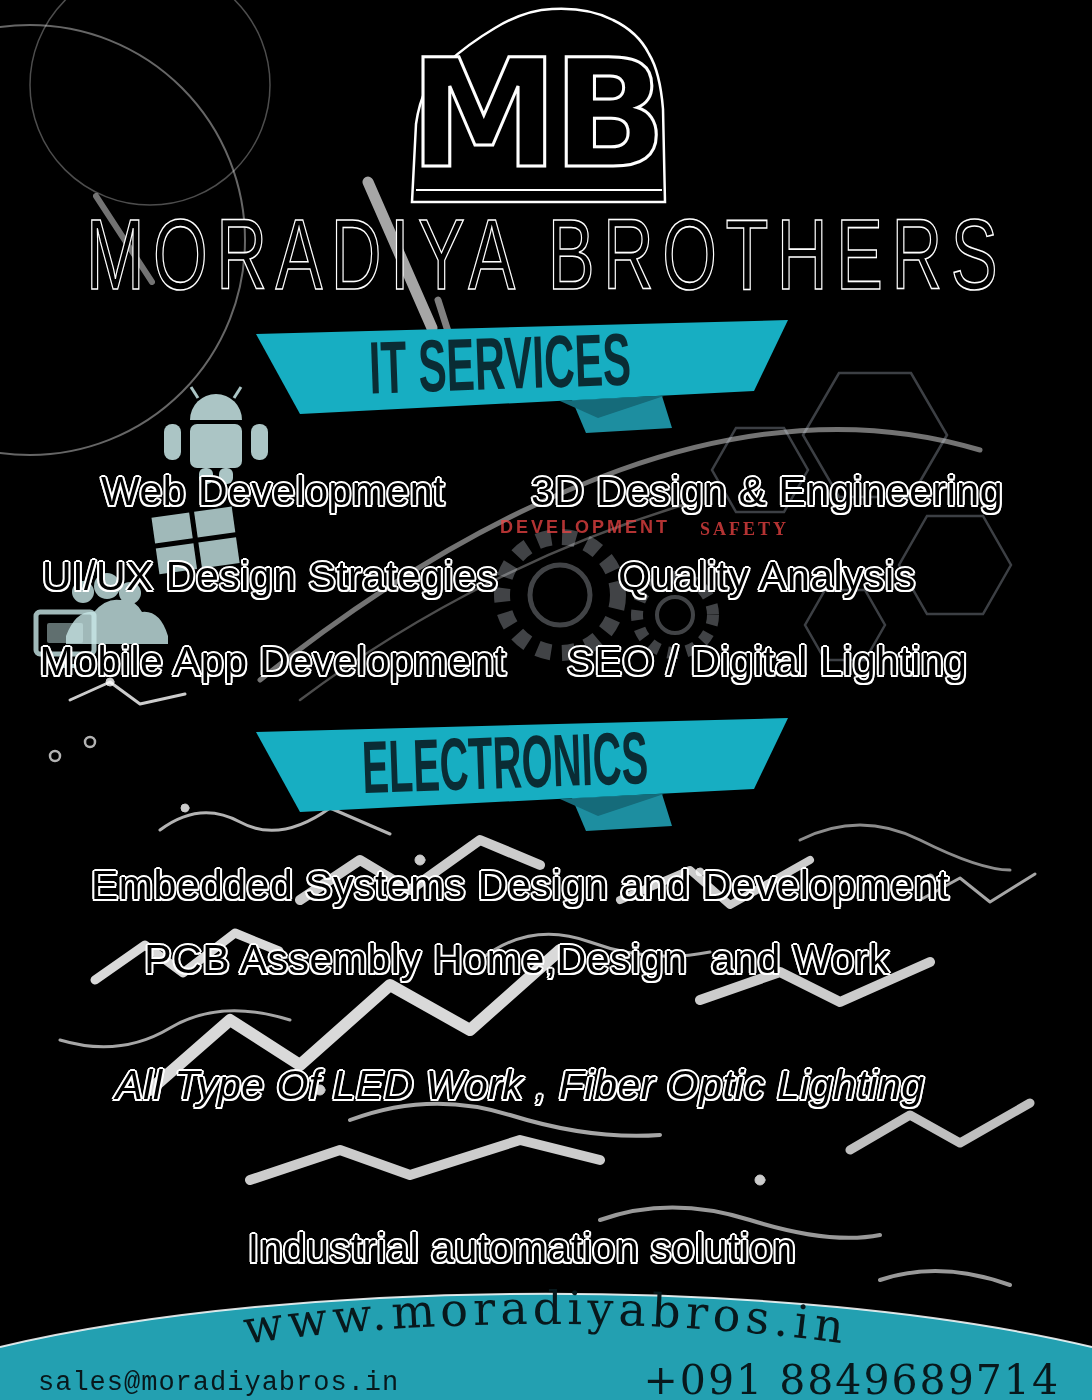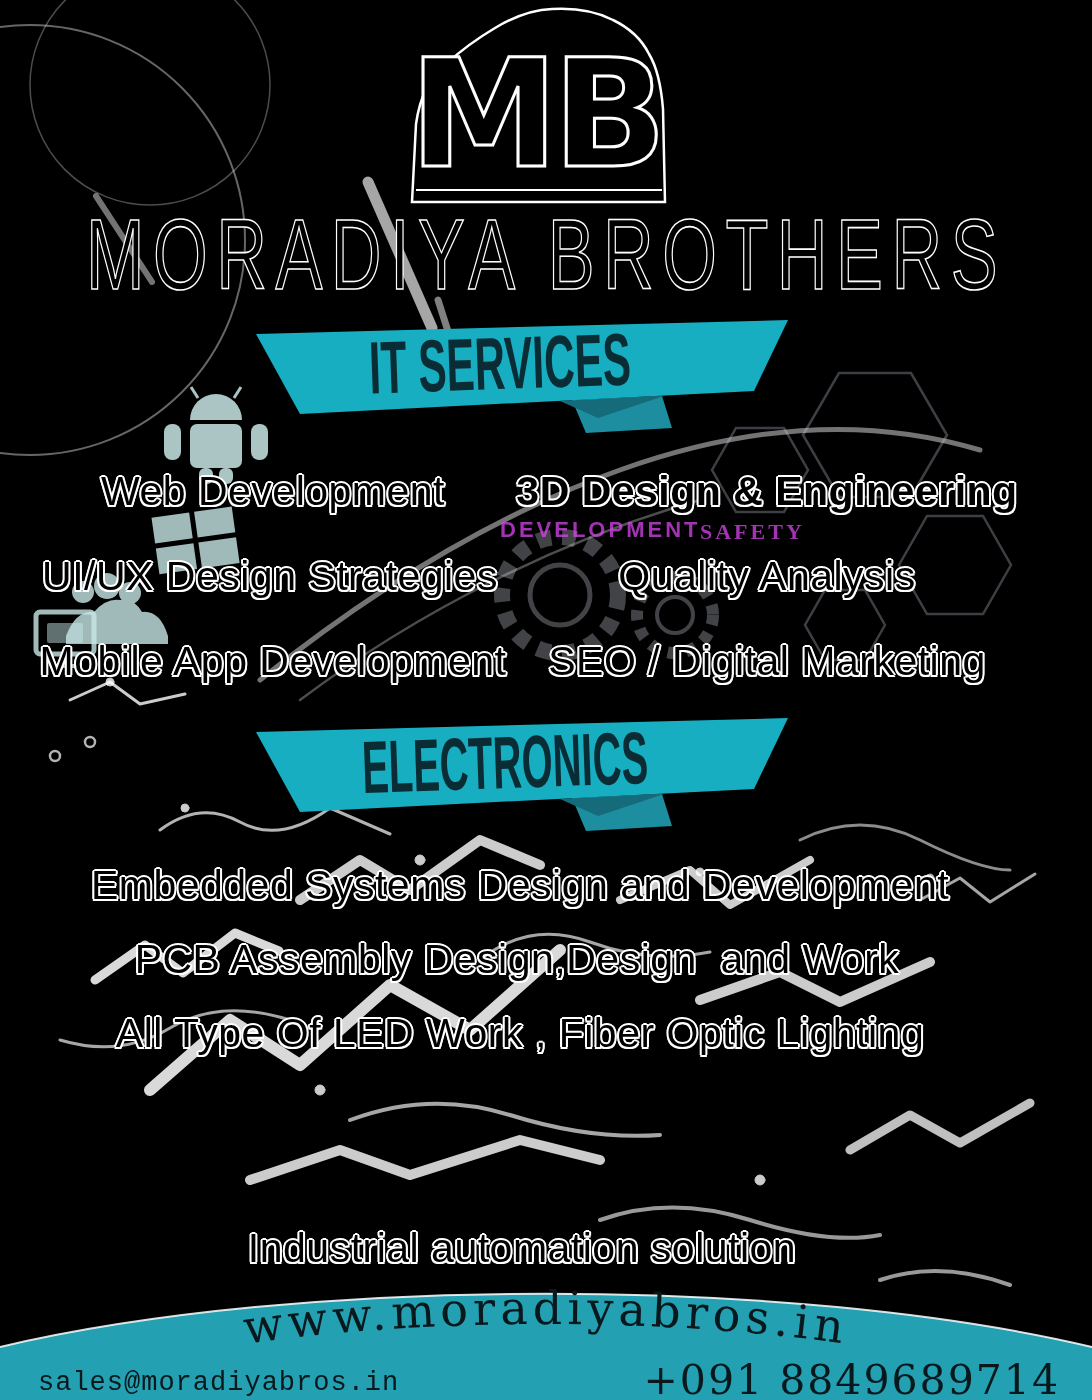--- a/index.html
+++ b/index.html
@@ -18,22 +18,22 @@
       1.5px 1.5px 0 #fff, -1.5px -1.5px 0 #fff,
       1.5px -1.5px 0 #fff, -1.5px 1.5px 0 #fff;
   }
   .svc {
     position:absolute; transform:translateX(-50%);
     white-space:pre; font-size:41px; letter-spacing:.5px;
     z-index:3;
     text-align:right;
   }
   .bg-word {
-    position:absolute; font-size:22px; font-weight:bold;
-    color:#d946ef; opacity:.75; letter-spacing:3px; z-index:1;
+    position:absolute; font-size:18px; font-weight:bold;
+    color:#ef4444; opacity:.75; letter-spacing:3px; z-index:1;
   }
   .layer { position:absolute; left:0; top:0; }
   .z1 { z-index:1; } .z2 { z-index:2; }
 </style>
 </head>
 <body>
 
 <div class="poster">
 
   <svg class="layer z1" width="1092" height="1400" viewBox="0 0 1092 1400">
@@ -158,24 +158,24 @@
   </svg>
 
   <svg class="abs z2" style="left:0; top:205px;" width="1092" height="100" viewBox="0 0 1092 100">
     <text x="546" y="84" text-anchor="middle" font-family="'Liberation Sans',sans-serif" font-size="100" letter-spacing="12" textLength="920" lengthAdjust="spacingAndGlyphs" fill="#000" stroke="#ffffff" stroke-width="1.6">MORADIYA BROTHERS</text>
   </svg>
 
   <span class="bg-word" style="left:500px; top:517px;">DEVELOPMENT</span>
   <span class="bg-word" style="left:700px; top:519px;font-family:Liberation Serif, serif;">SAFETY</span>
 
   <div class="svc outlined" style="left:273px; top:468px;">Web Development</div>
-  <div class="svc outlined" style="left:767px; top:468px;font-weight:bold;">3D Design &amp; Engineering</div>
+  <div class="svc outlined" style="left:767px; top:468px;">3D Design &amp; Engineering</div>
   <div class="svc outlined" style="left:270px; top:553px;">UI/UX Design Strategies</div>
   <div class="svc outlined" style="left:767px; top:553px;">Quality Analysis</div>
   <div class="svc outlined" style="left:273px; top:638px;">Mobile App Development</div>
-  <div class="svc outlined" style="left:767px; top:638px;">SEO / Digital Marketing</div>
+  <div class="svc outlined" style="left:767px; top:638px;">SEO / Digital Lighting</div>
 
   <div class="svc outlined" style="left:520px; top:862px;">Embedded Systems Design and Development</div>
-  <div class="svc outlined" style="left:517px; top:936px;">PCB Assembly Design,Design  and Work</div>
-  <div class="svc outlined" style="left:520px; top:1010px;">All Type Of LED Work , Fiber Optic Lighting</div>
+  <div class="svc outlined" style="left:517px; top:936px;">PCB Assembly Home,Design  and Work</div>
+  <div class="svc outlined" style="left:520px; top:1062px;font-style:italic;">All Type Of LED Work , Fiber Optic Lighting</div>
   <div class="svc outlined" style="left:522px; top:1213px;margin-top:12px;">Industrial automation solution</div>
 
 </div>
 
 </body></html>

